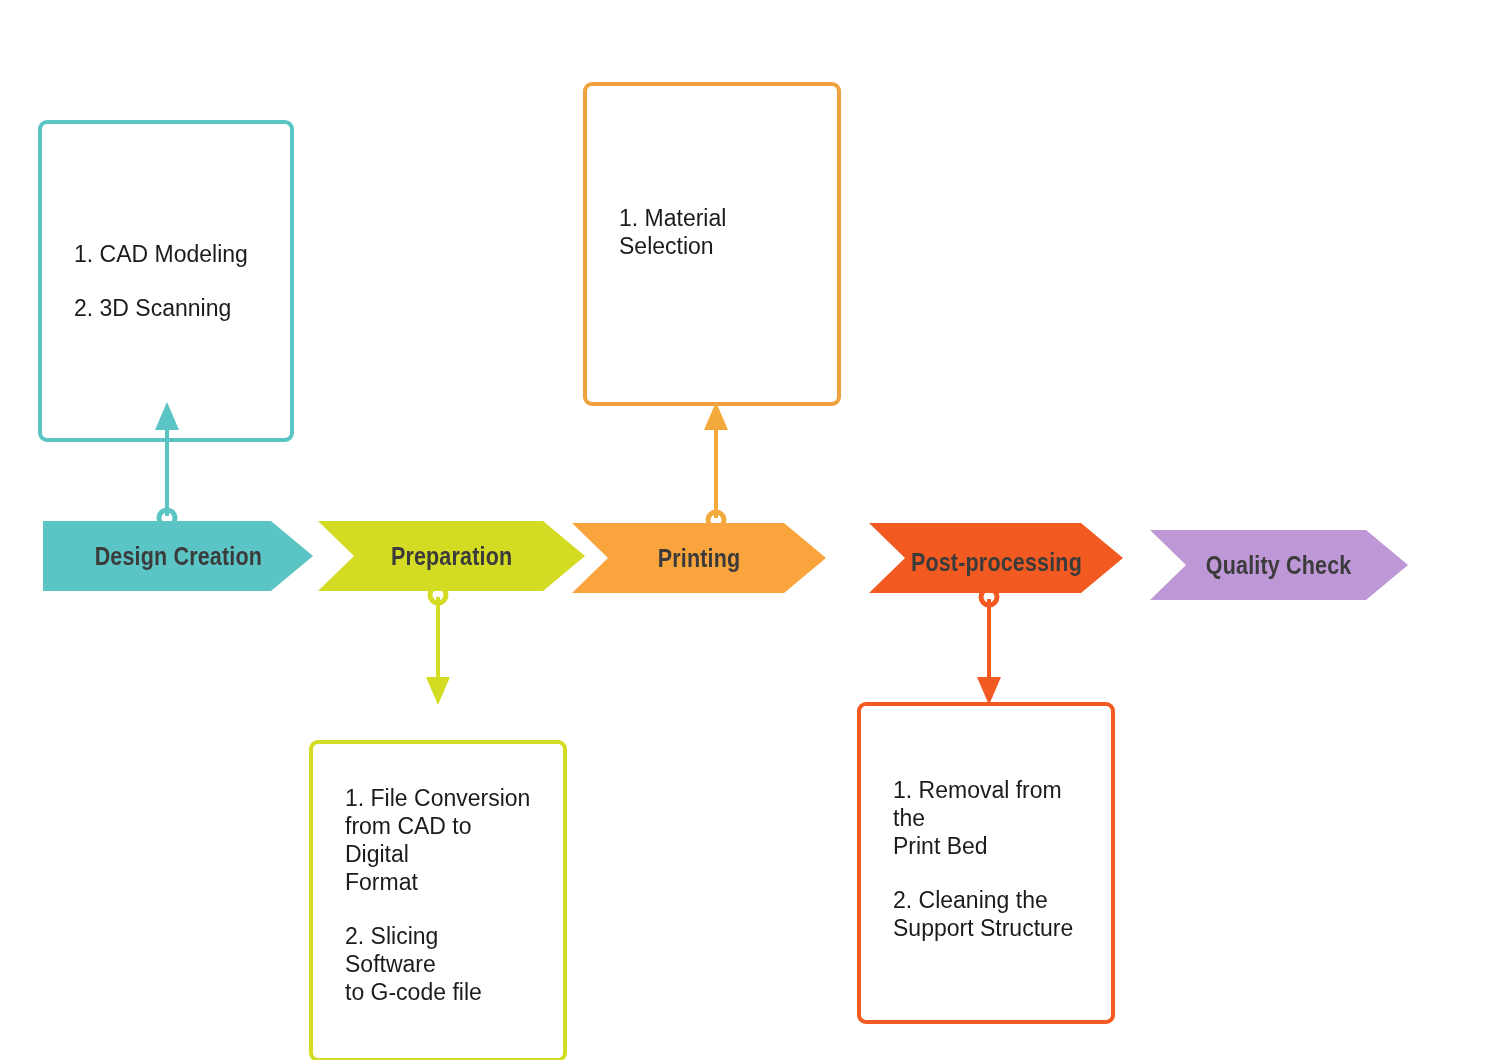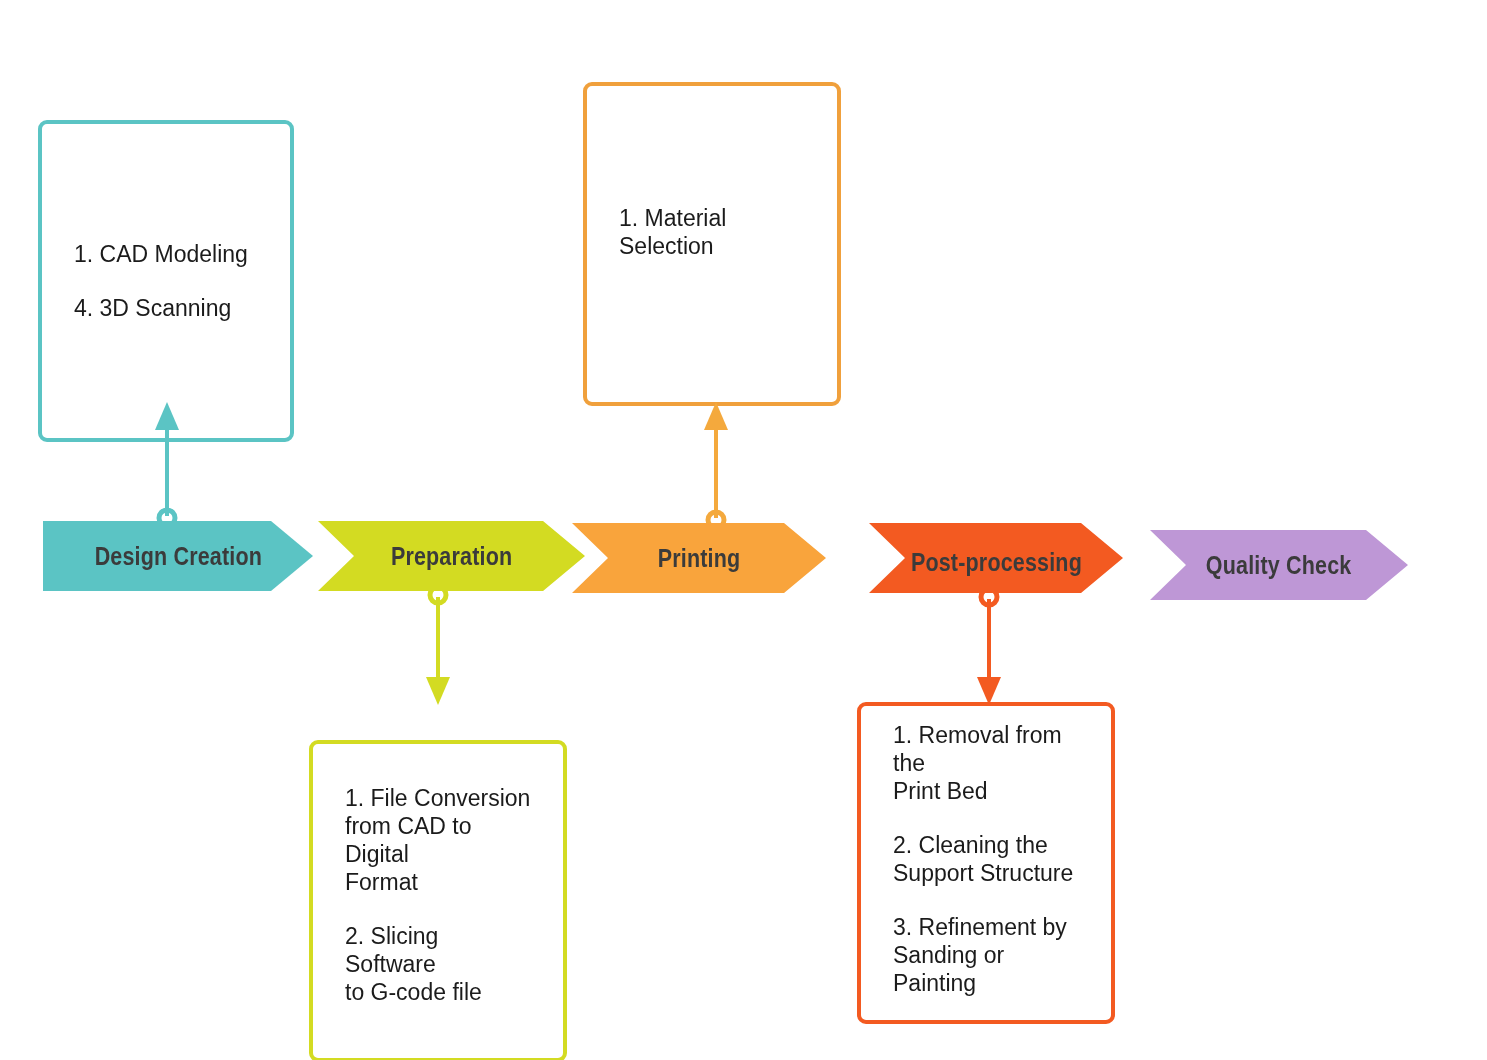--- a/index.html
+++ b/index.html
@@ -73,21 +73,21 @@
   svg { display: block; overflow: visible; }
 </style>
 </head>
 <body>
 
 <div id="stage">
 
   <div class="detail-box" style="left:38px; top:84px; width:256px; height:322px; border-width:4px; border-color:#5BC4C4;margin-top:36px;">
     <div class="lines">
       <p class="detail-line">1. CAD Modeling</p>
-      <p class="detail-line">4. 3D Scanning</p>
+      <p class="detail-line">2. 3D Scanning</p>
     </div>
   </div>
 
   <div class="detail-box" style="left:583px; top:82px; width:258px; height:324px; border-width:4px; border-color:#F0A03C;">
     <div class="lines" style="transform:translateY(-12px);">
       <p class="detail-line">1. Material Selection</p>
     </div>
   </div>
 
   <div class="detail-box" style="left:309px; top:740px; width:258px; height:322px; border-width:4px; border-color:#D3DB22;">
@@ -99,22 +99,20 @@
 to G-code file</p>
     </div>
   </div>
 
   <div class="detail-box" style="left:857px; top:702px; width:258px; height:322px; border-width:4px; border-color:#F35A21;">
     <div class="lines" style="transform:translateY(-4px);">
       <p class="detail-line">1. Removal from the
 Print Bed</p>
       <p class="detail-line">2. Cleaning the
 Support Structure</p>
-      <p class="detail-line">3. Refinement by
-Sanding or Painting</p>
     </div>
   </div>
 
   <div class="connector" style="left:145px; top:398px; width:44px; height:132px;">
     <svg width="44" height="132" viewBox="0 0 44 132" aria-hidden="true">
       <line x1="22" y1="118" x2="22" y2="22" stroke="#5BC4C4" stroke-width="4"></line>
       <polygon points="22,4 34,32 10,32" fill="#5BC4C4"></polygon>
       <circle cx="22" cy="120" r="8" fill="none" stroke="#5BC4C4" stroke-width="5"></circle>
     </svg>
   </div>

